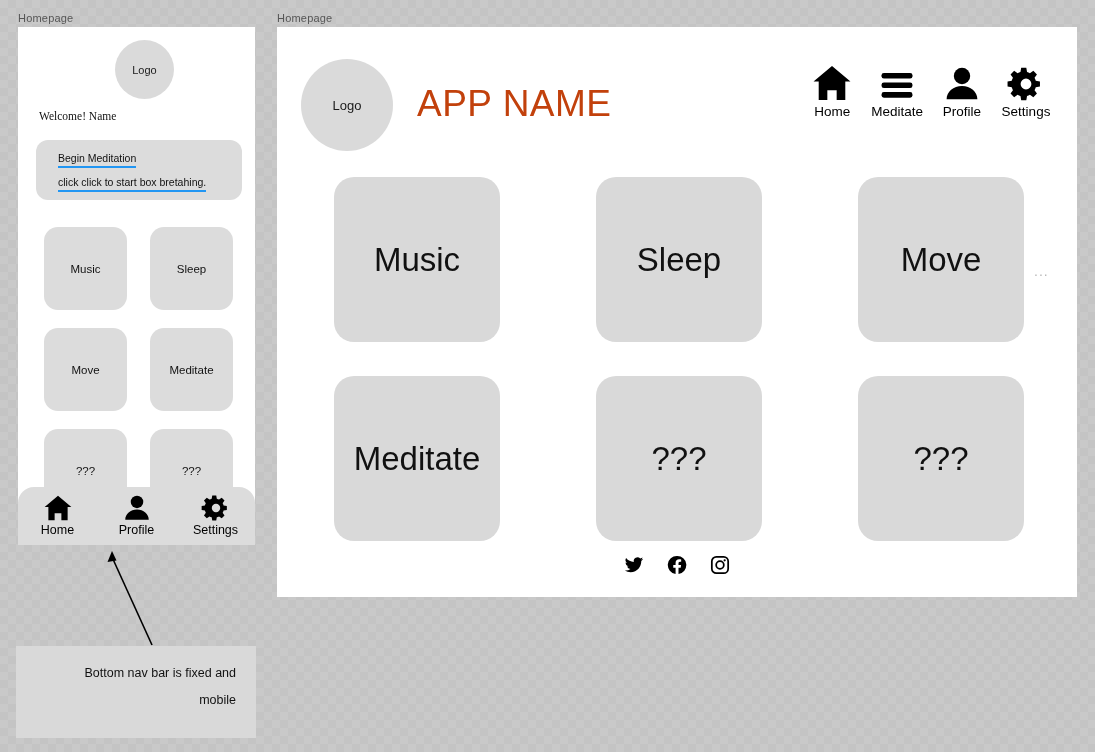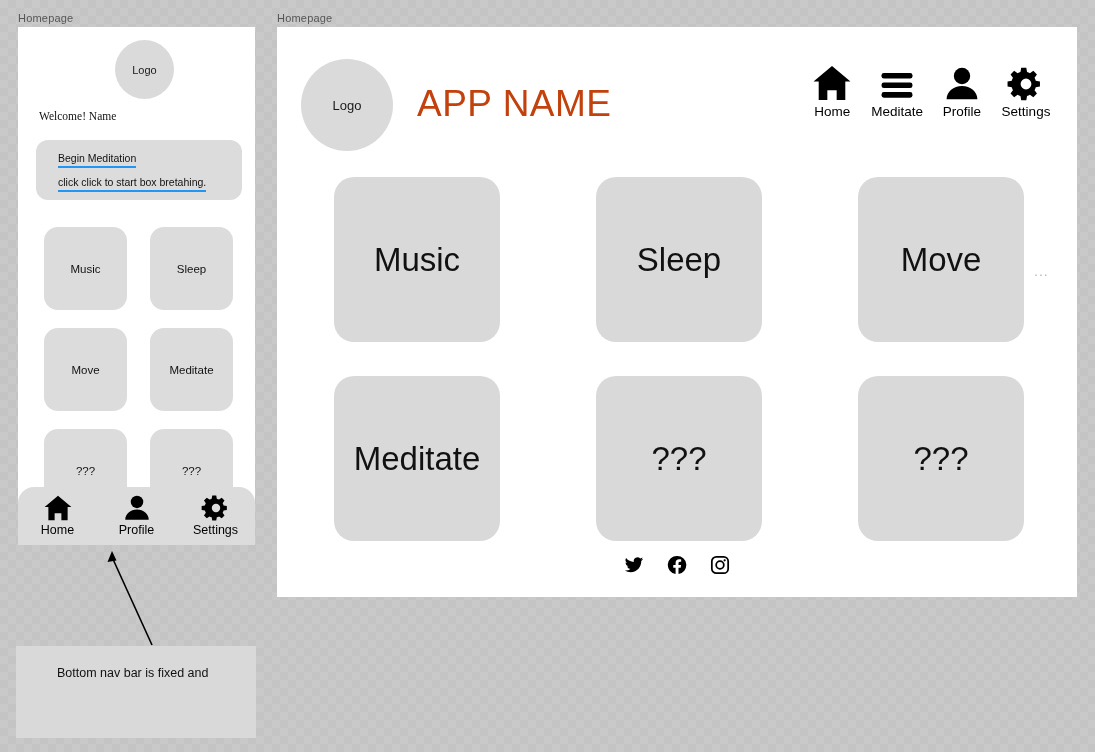--- a/index.html
+++ b/index.html
@@ -156,20 +156,21 @@
     width: 240px;
     height: 92px;
     background: #d9d9d9;
     padding: 14px 20px 0 41px;
   }
   .ann-line {
     font-size: 12.5px;
     color: #111;
     line-height: 27px;
     white-space: nowrap;
+    text-align: right;
   }
 
   
   #desktop-frame {
     position: absolute;
     left: 277px;
     top: 27px;
     width: 800px;
     height: 570px;
     background: #ffffff;
@@ -327,20 +328,21 @@
     </div>
   </div>
 
   <svg id="annotation-arrow">
     <line x1="52" y1="100" x2="12" y2="12" stroke="#000" stroke-width="1.6"></line>
     <path d="M12 6 L7.5 17 L16.5 15.5 Z" fill="#000"></path>
   </svg>
 
   <div id="annotation-box">
     <div class="ann-line">Bottom nav bar is fixed and</div>
+    <div class="ann-line">mobile</div>
   </div>
 
   <div class="frame-label" style="left:277px; top:12px;">Homepage</div>
 
   <div id="desktop-frame">
 
     <div id="desktop-logo">
       <span>Logo</span>
     </div>
 

